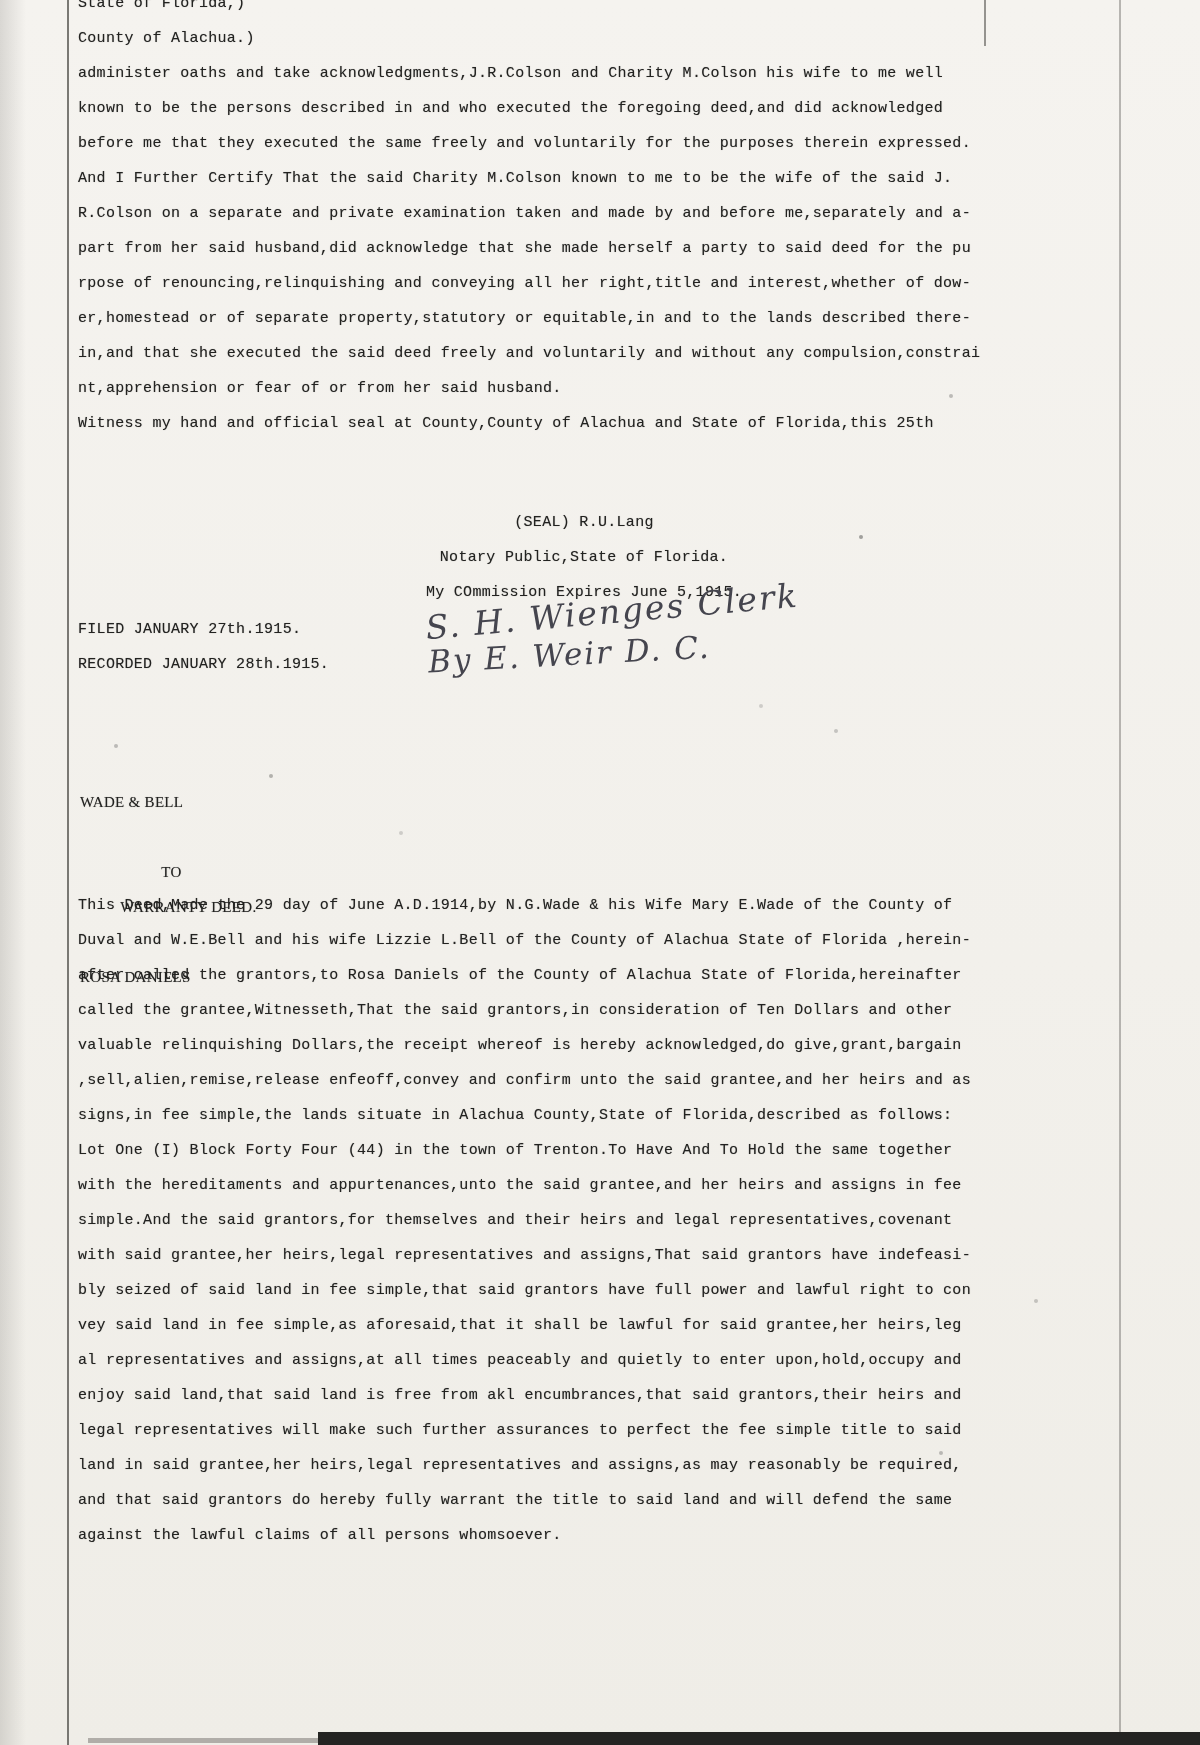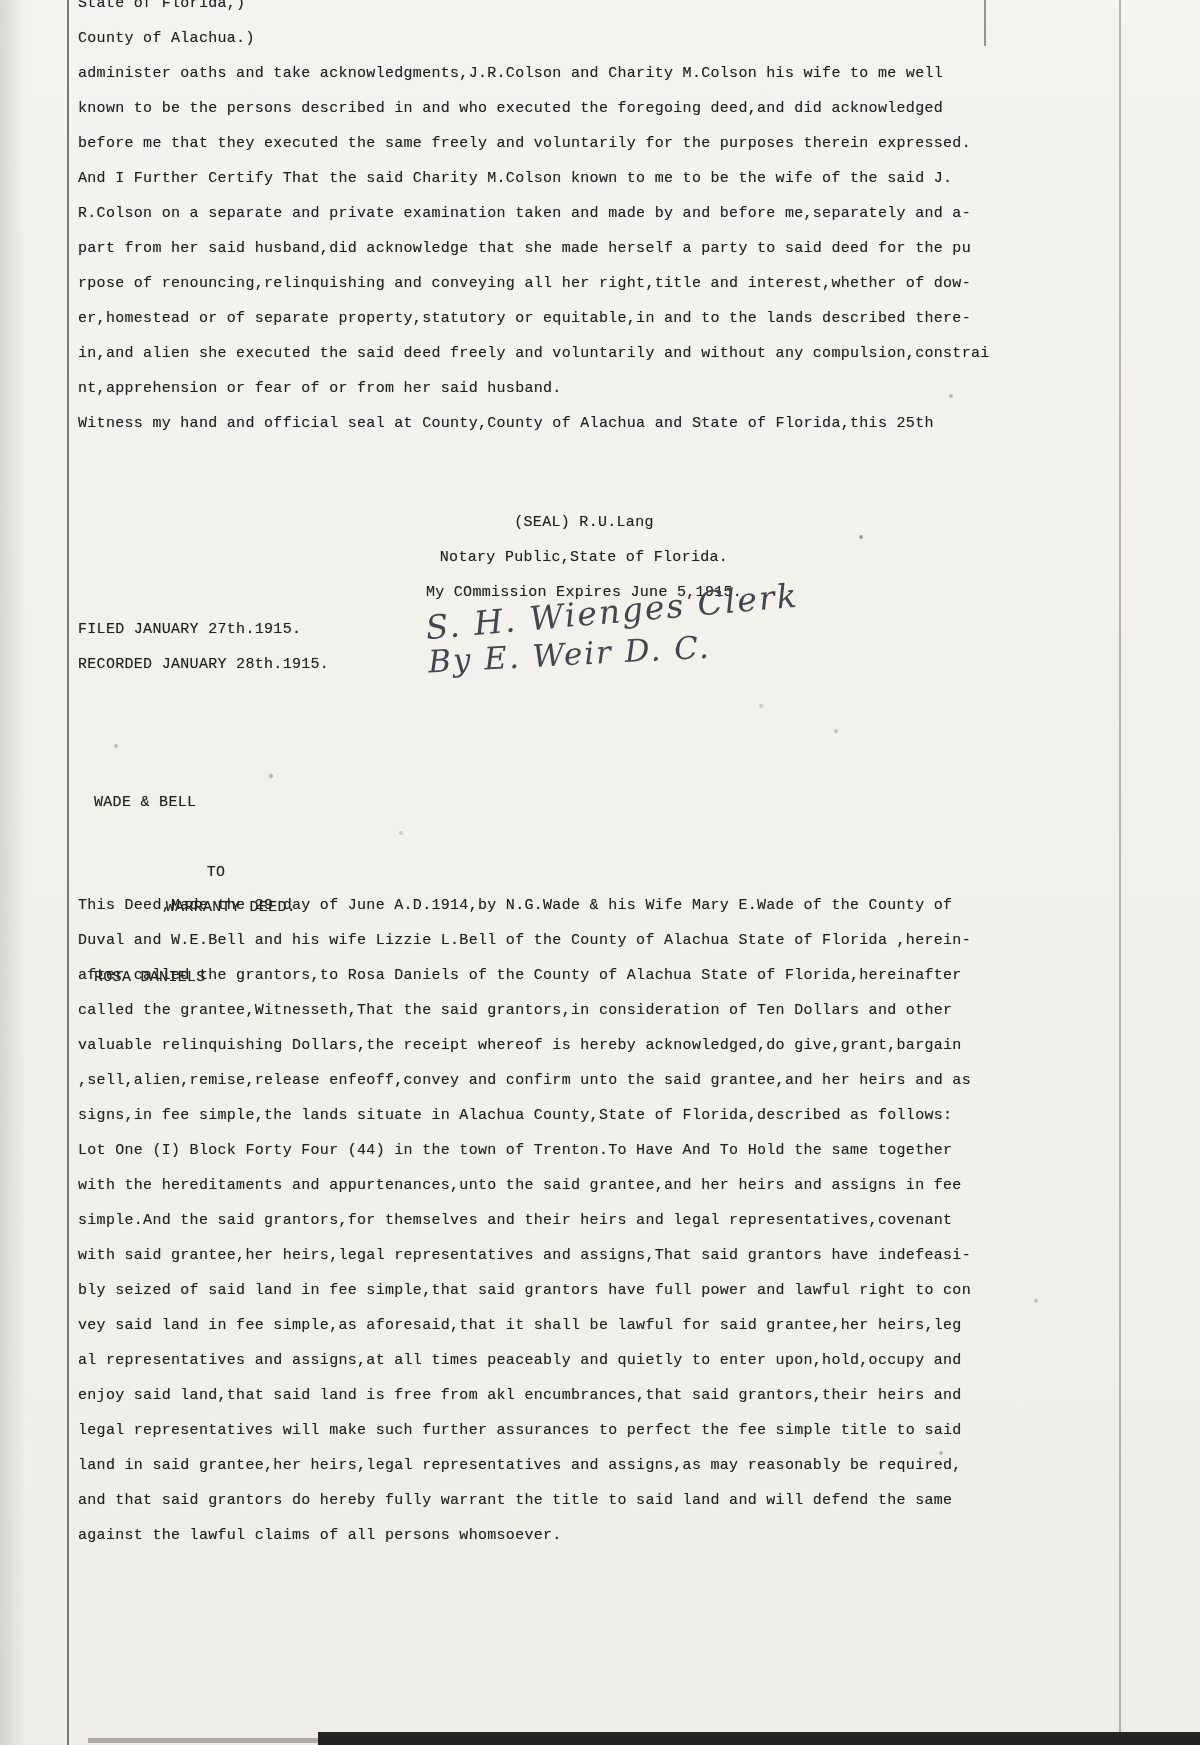--- a/index.html
+++ b/index.html
@@ -33,21 +33,21 @@
   .sig{
     position:absolute;
     font-family:"DejaVu Serif","Liberation Serif",serif;
     font-style:italic;
     color:#45454e;
     letter-spacing:2px;
     white-space:pre;
   }
   .sig-clerk{left:425px;top:592px;font-size:33px;transform:rotate(-5deg);}
   .sig-deputy{left:428px;top:636px;font-size:31px;transform:rotate(-3deg);}
-  .deed-head{position:absolute;left:94px;top:785px;width:900px;}
+  .deed-head{position:absolute;left:80px;top:785px;width:900px;font-family:Liberation Serif, serif;}
   .deed-to-line .to-label{padding-left:57px;display:inline-block;}
   .deed-to-line .instrument{margin-left:16px;}
   .deed-body{position:absolute;left:78px;top:888px;width:900px;}
   .bottom-bar-dark{position:absolute;left:318px;top:1732px;width:882px;height:13px;background:#242422;}
   .bottom-bar-light{position:absolute;left:88px;top:1738px;width:230px;height:5px;background:#8d8b86;opacity:.65;}
   .specks{position:absolute;left:0;top:0;width:2px;height:2px;border-radius:50%;background:transparent;
     box-shadow:
       270px 775px 0 1px rgba(60,60,58,.35),
       700px 420px 0 1px rgba(60,60,58,.25),
       950px 395px 0 1px rgba(60,60,58,.3),
@@ -77,21 +77,21 @@
       <div class="tline">State of Florida,)</div>
       <div class="tline">County of Alachua.)</div>
       <div class="tline">administer oaths and take acknowledgments,J.R.Colson and Charity M.Colson his wife to me well</div>
       <div class="tline">known to be the persons described in and who executed the foregoing deed,and did acknowledged</div>
       <div class="tline">before me that they executed the same freely and voluntarily for the purposes therein expressed.</div>
       <div class="tline">And I Further Certify That the said Charity M.Colson known to me to be the wife of the said J.</div>
       <div class="tline">R.Colson on a separate and private examination taken and made by and before me,separately and a-</div>
       <div class="tline">part from her said husband,did acknowledge that she made herself a party to said deed for the pu</div>
       <div class="tline">rpose of renouncing,relinquishing and conveying all her right,title and interest,whether of dow-</div>
       <div class="tline">er,homestead or of separate property,statutory or equitable,in and to the lands described there-</div>
-      <div class="tline">in,and alien she executed the said deed freely and voluntarily and without any compulsion,constrai</div>
+      <div class="tline">in,and that she executed the said deed freely and voluntarily and without any compulsion,constrai</div>
       <div class="tline">nt,apprehension or fear of or from her said husband.</div>
       <div class="tline">Witness my hand and official seal at County,County of Alachua and State of Florida,this 25th</div>
     </div>
 
   <div class="seal-block">
       <div class="tline">(SEAL) R.U.Lang</div>
       <div class="tline">Notary Public,State of Florida.</div>
       <div class="tline">My COmmission Expires June 5,1915.</div>
     </div>
 

